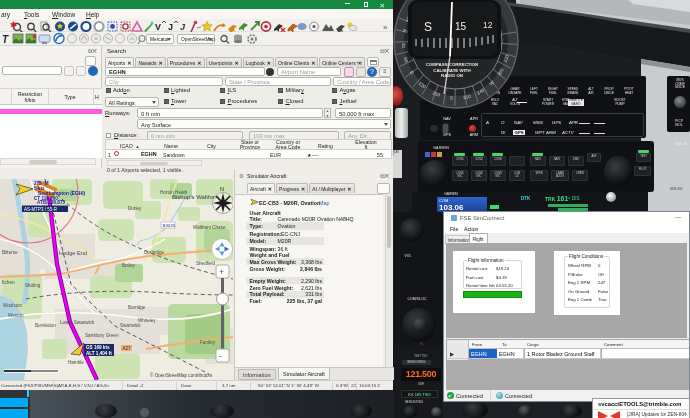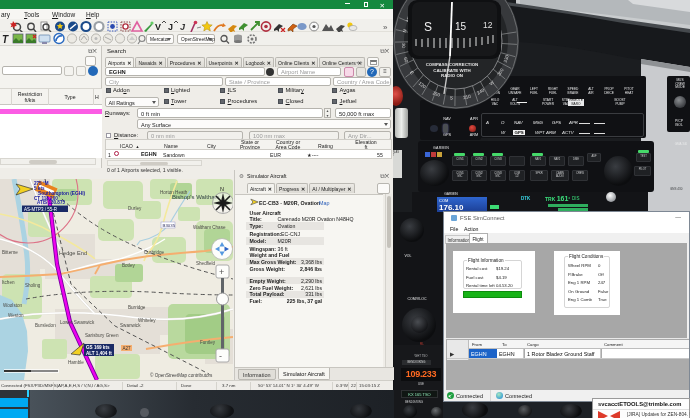--- a/index.html
+++ b/index.html
@@ -225,42 +225,42 @@
   <div class="btn-dk" style="left:509px;top:170px;width:16px;height:11px;">COM<br>1/2</div>
   <div class="btn-dk" style="left:530px;top:170px;width:18px;height:11px;">SPKR</div>
   <div class="btn-dk" style="left:551px;top:170px;width:18px;height:11px;">CABIN<br>AUDIO</div>
   <div class="btn-dk" style="left:572px;top:170px;width:16px;height:11px;">CREW</div>
   <div class="btn-dk" style="left:634px;top:166px;width:17px;height:10px;">PILOT</div>
 
   <div class="abs" style="left:412px;top:192px;width:236px;height:20px;background:#131417;"></div>
   <div class="wtxt" style="left:436px;top:193px;width:30px;font-size:3.4px;">GARMIN</div>
   <div class="abs" style="left:437px;top:197px;width:50px;height:15px;background:linear-gradient(#2f66cf,#1c3f96);"></div>
   <div class="abs" style="left:439px;top:198px;width:20px;height:5px;color:#fff;font-size:4px;">COM</div>
-  <div class="abs" style="left:439px;top:203px;color:#fff;font-size:8px;font-weight:bold;">176.10</div>
+  <div class="abs" style="left:439px;top:203px;color:#fff;font-size:8px;font-weight:bold;">103.06</div>
   <div class="abs" style="left:490px;top:205px;width:9px;height:4px;background:#3ddb74;"></div>
   <div class="abs" style="left:521px;top:196px;color:#39d8e8;font-size:4.5px;font-weight:bold;">DTK</div>
   <div class="abs" style="left:545px;top:195px;color:#3be07c;font-size:5px;font-weight:bold;">TRK <span style="font-size:7px;">161</span>°</div>
   <div class="abs" style="left:572px;top:196px;color:#3be07c;font-size:4.5px;">DIS</div>
   <div class="abs" style="left:548px;top:204px;width:40px;height:2.5px;background:#2fae5e;"></div>
   <div class="abs" style="left:558px;top:208px;width:30px;height:2.5px;background:#2fae5e;"></div>
   <div class="knob" style="left:606px;top:192px;width:10px;height:10px;background:radial-gradient(circle at 40% 35%,#fdfdfd,#9a9da1 70%);"></div>
   <div class="abs" style="left:670px;top:187px;width:20px;font-size:3px;color:#3a3c3f;">GNS 430</div>
 
   <div class="abs" style="left:390px;top:212px;width:53px;height:190px;background:#131417;"></div>
   <div class="knob" style="left:400px;top:218px;width:24px;height:24px;"></div>
   <div class="wtxt" style="left:398px;top:255px;width:20px;font-size:3.4px;">VOL</div>
   <div class="wtxt" style="left:402px;top:297px;width:30px;font-size:3.6px;">COM/VLOC</div>
   <div class="knob" style="left:402px;top:308px;width:34px;height:34px;"></div>
   <div class="knob" style="left:411px;top:316px;width:17px;height:17px;background:radial-gradient(circle at 40% 35%,#4a4d52,#151619 70%);"></div>
 
   <div class="abs" style="left:394px;top:345px;width:50px;height:73px;background:#17181b;"></div>
   <div class="abs" style="left:420px;top:342px;color:#c03a30;font-size:3px;">RL</div>
   <div class="abs" style="left:408px;top:354px;width:26px;color:#b9babc;font-size:2.8px;text-align:center;">WHT TSO</div>
   <div class="abs" style="left:402px;top:360px;width:29px;height:5px;background:#2a2c2f;color:#d8d9da;font-size:2.8px;text-align:center;line-height:5px;">BENDIX/KING</div>
-  <div class="abs" style="left:401px;top:368px;width:40px;height:13px;background:#0c0d0f;color:#ff6a22;font-size:9px;font-weight:bold;text-align:center;line-height:13px;letter-spacing:-0.3px;">109.233</div>
+  <div class="abs" style="left:401px;top:368px;width:40px;height:13px;background:#0c0d0f;color:#ff6a22;font-size:9px;font-weight:bold;text-align:center;line-height:13px;letter-spacing:-0.3px;">121.500</div>
   <div class="abs" style="left:415px;top:382px;width:12px;color:#cfd0d2;font-size:3px;text-align:center;">USE</div>
   <div class="abs" style="left:401px;top:390px;width:37px;height:8px;background:#101613;color:#8fe8b8;font-size:4px;text-align:center;line-height:8px;border:1px solid #2e3032;">KX 165 TSO</div>
   <div class="abs" style="left:400px;top:400px;width:28px;color:#cfd0d2;font-size:2.8px;text-align:center;">BENDIX/KING</div>
   <div class="knob" style="left:403px;top:405px;width:14px;height:13px;"></div>
   <div class="knob" style="left:431px;top:407px;width:11px;height:10px;background:radial-gradient(circle at 40% 35%,#6a6d70,#1c1d1f 70%);"></div>
 
   <div class="abs" style="left:0px;top:390px;width:394px;height:28px;background:#1d2126;"></div>
   <div class="abs" style="left:443px;top:400px;width:247px;height:18px;background:#1d2126;"></div>
   <div class="knob" style="left:462px;top:402px;width:26px;height:16px;"></div>
   <div class="knob" style="left:518px;top:405px;width:14px;height:12px;background:radial-gradient(circle at 40% 35%,#5a5d60,#17181a 70%);"></div>

